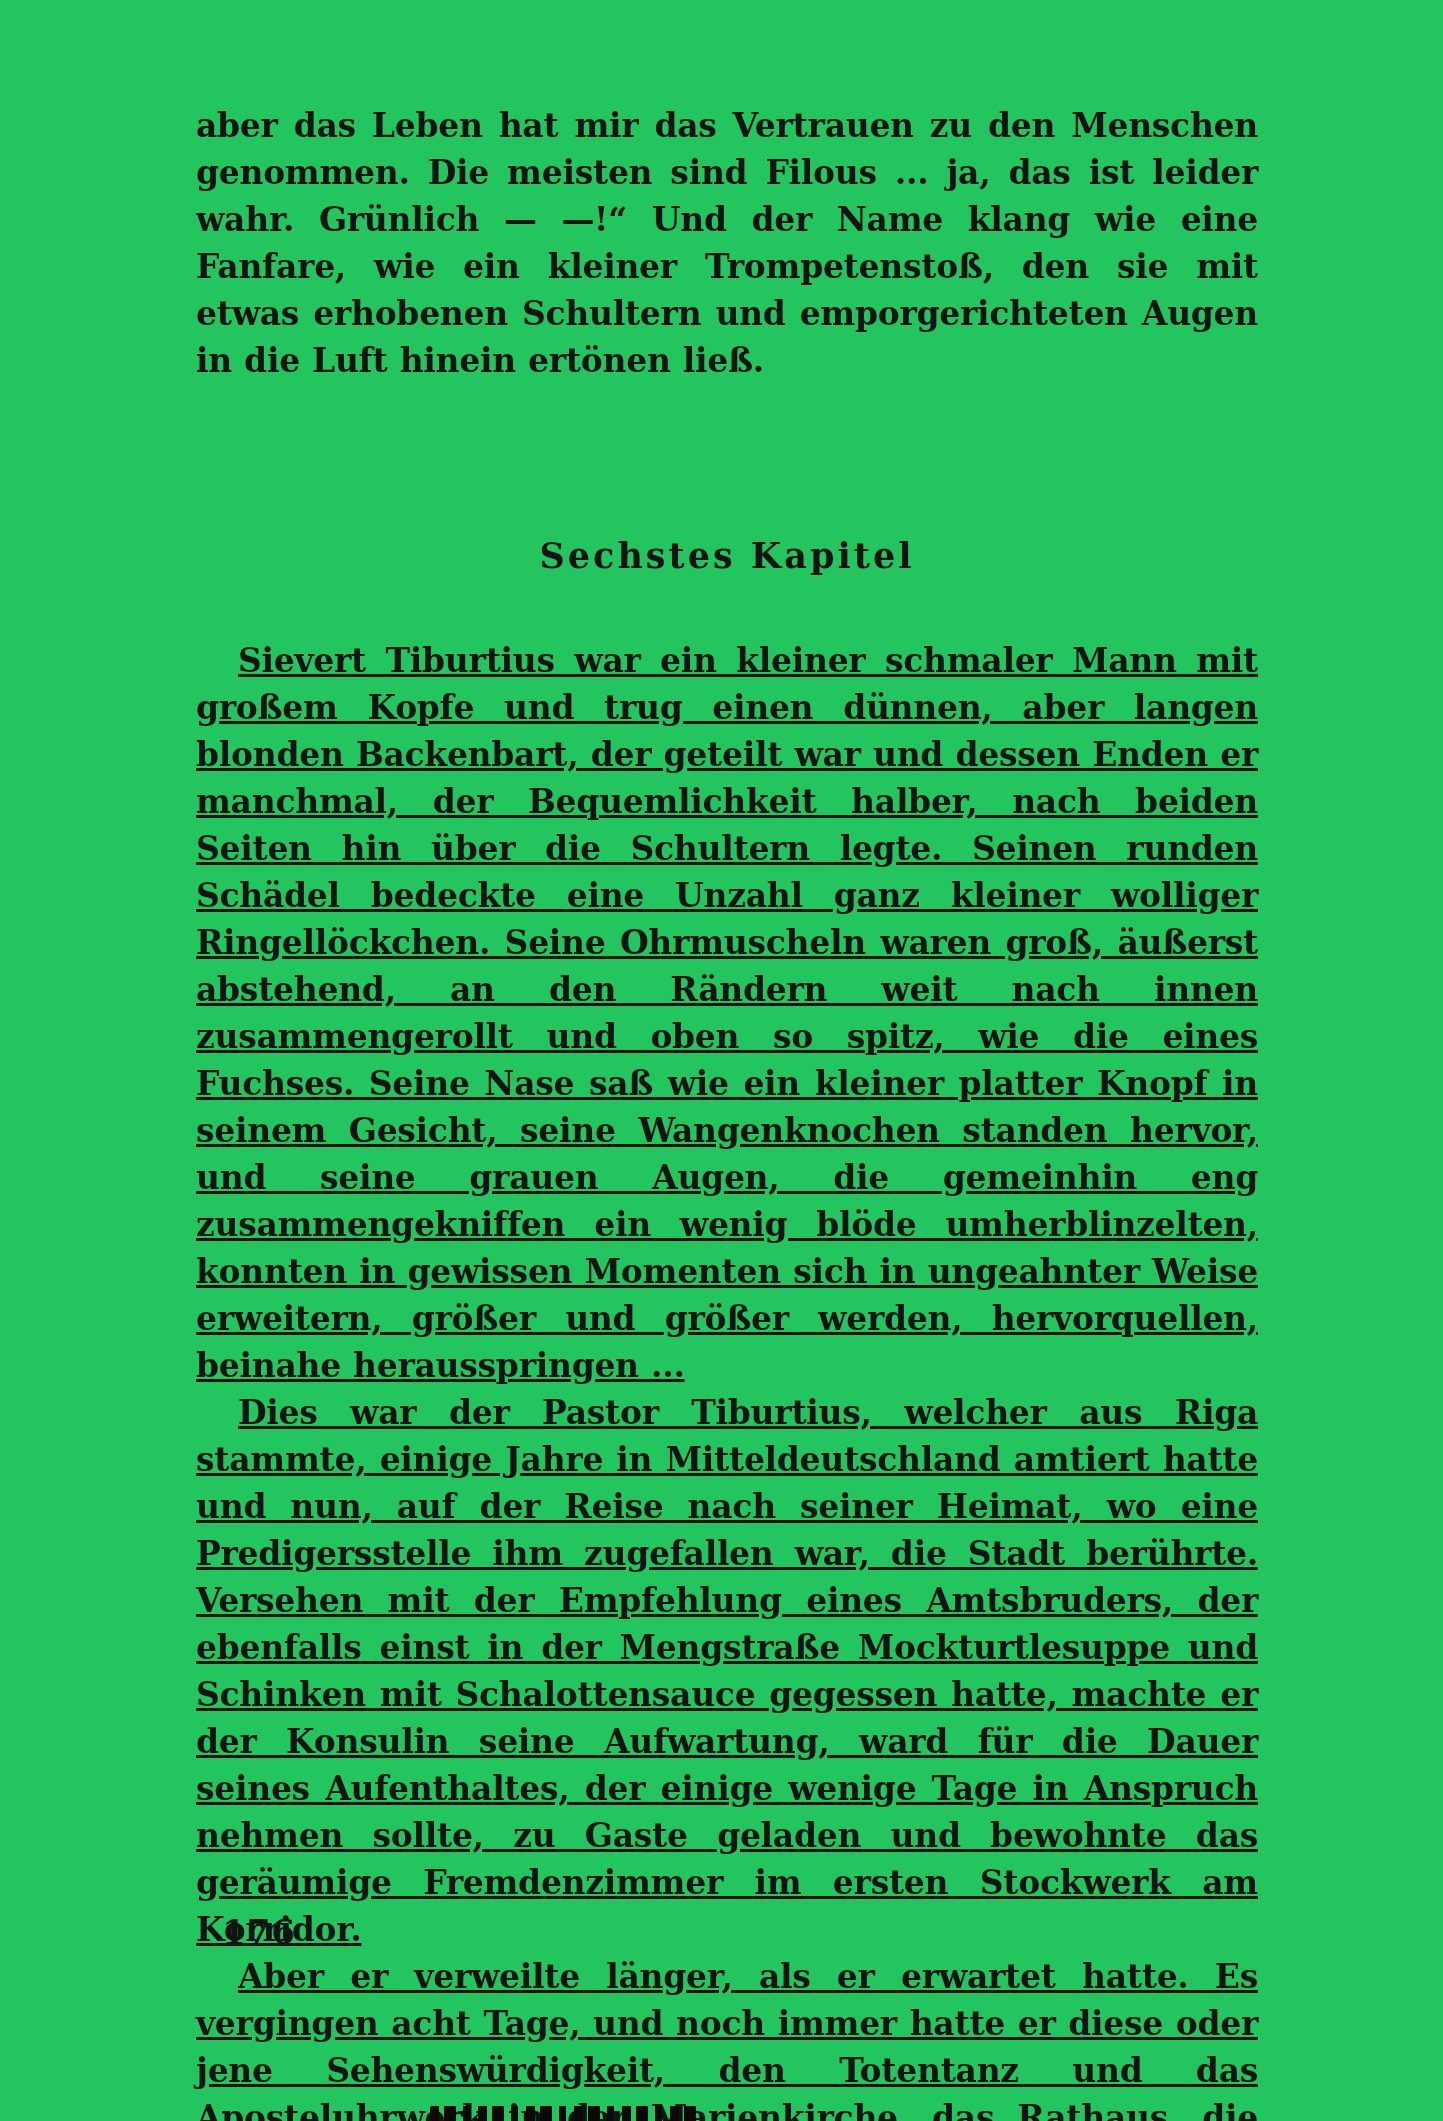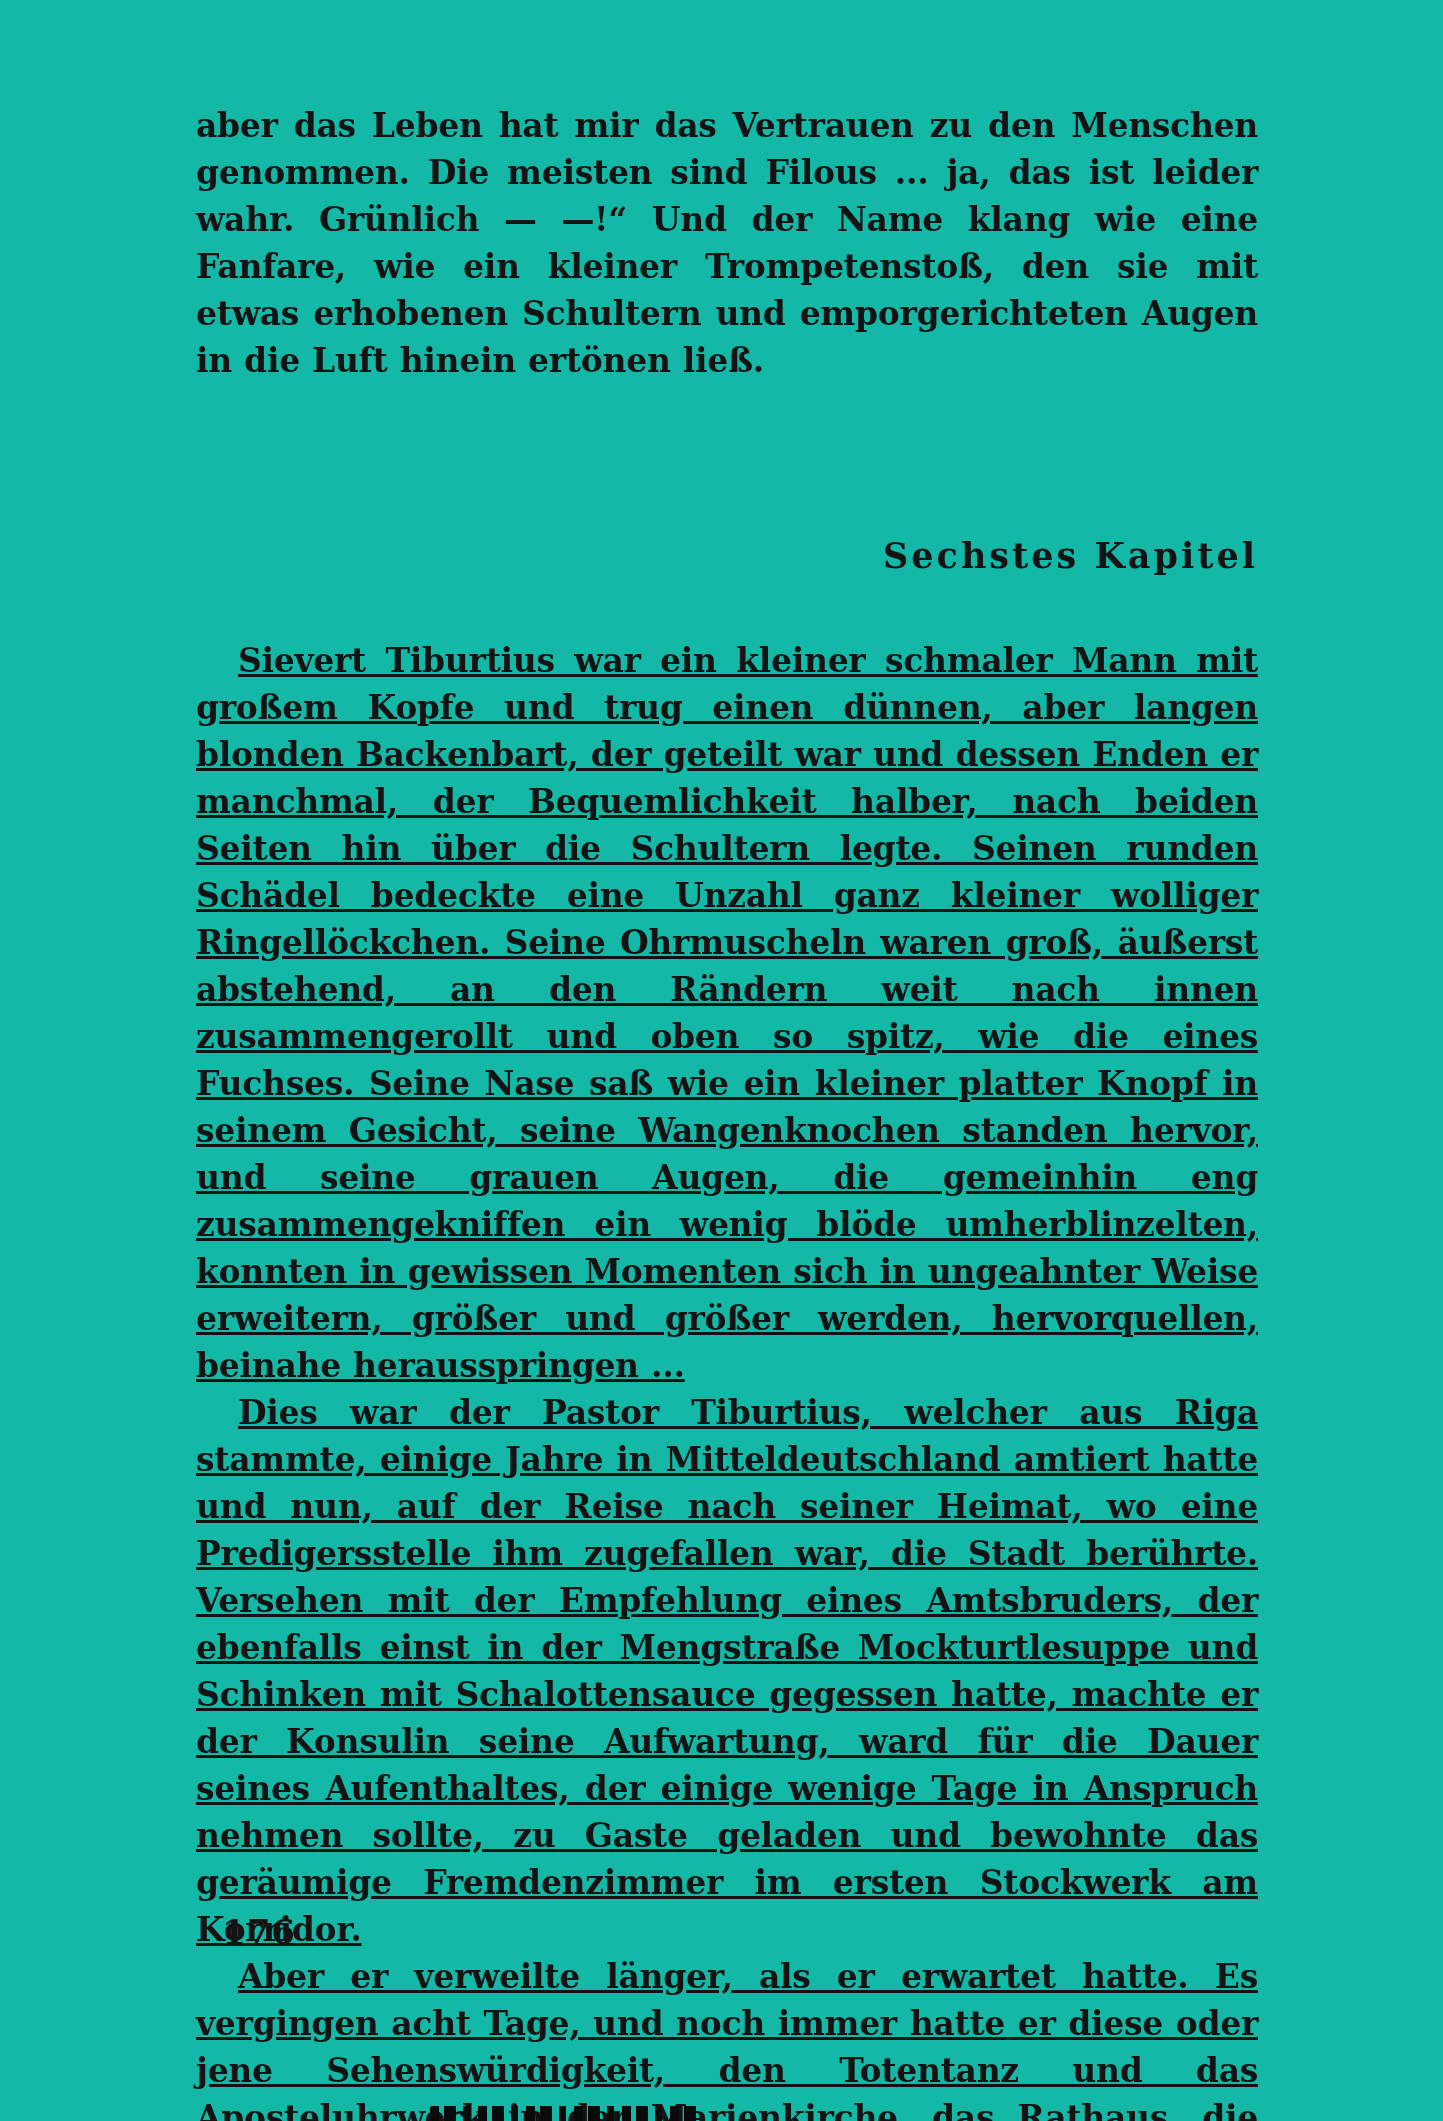--- a/index.html
+++ b/index.html
@@ -4,21 +4,21 @@
 <style>
   html, body {
     margin: 0;
     padding: 0;
     background: #ffffff;
   }
   .scan-page {
     position: relative;
     width: 1443px;
     height: 2121px;
-    background: #14b8a6;
+    background: #22c55e;
     overflow: hidden;
     font-family: "DejaVu Serif", serif;
     color: #131313;
   }
   .text-block {
     position: absolute;
     left: 196px;
     top: 102px;
     width: 1062px;
   }
@@ -33,21 +33,21 @@
   }
   .body-par.indented {
     text-indent: 42px;
     text-decoration: underline;
   }
   .chapter-heading {
     margin: 148px 0 58px 0;
     font-size: 35px;
     line-height: 47px;
     font-weight: bold;
-    text-align: right;
+    text-align: center;
     letter-spacing: 3px;
   }
   .page-number {
     position: absolute;
     left: 222px;
     top: 1912px;
     font-size: 34px;
     font-weight: bold;
     letter-spacing: 1px;
   }

